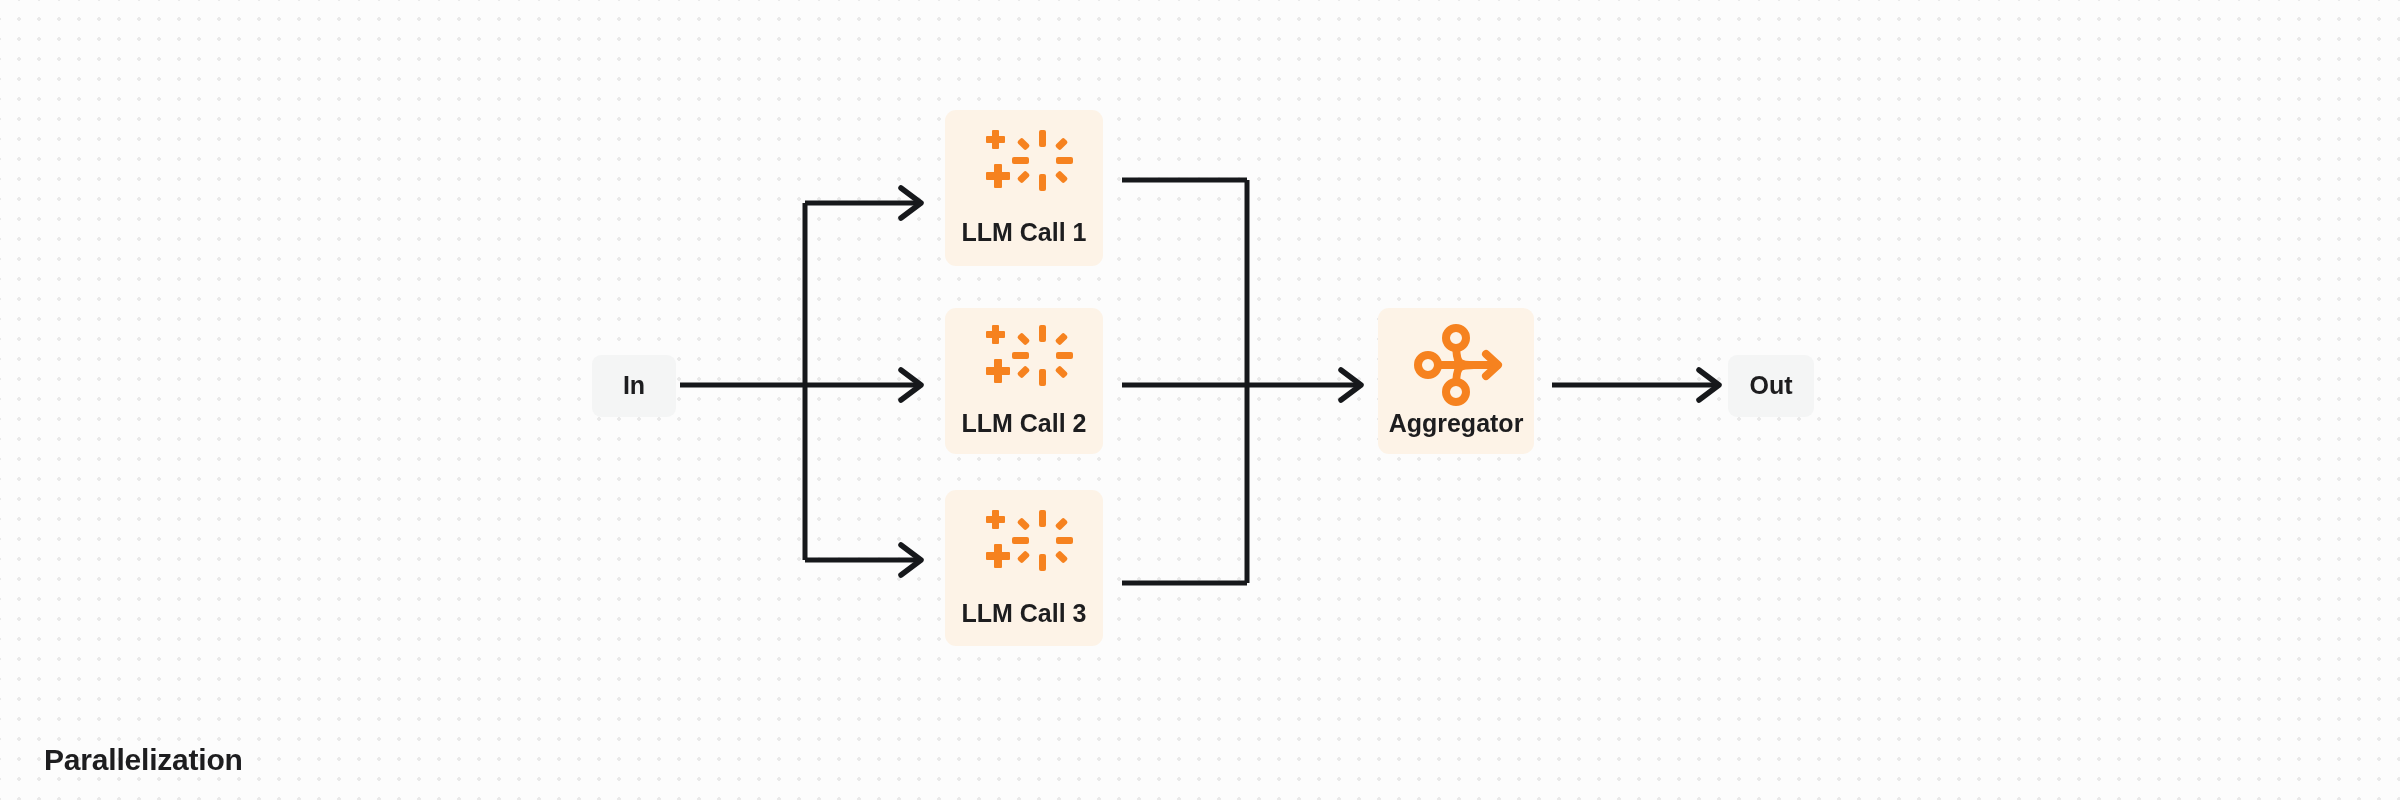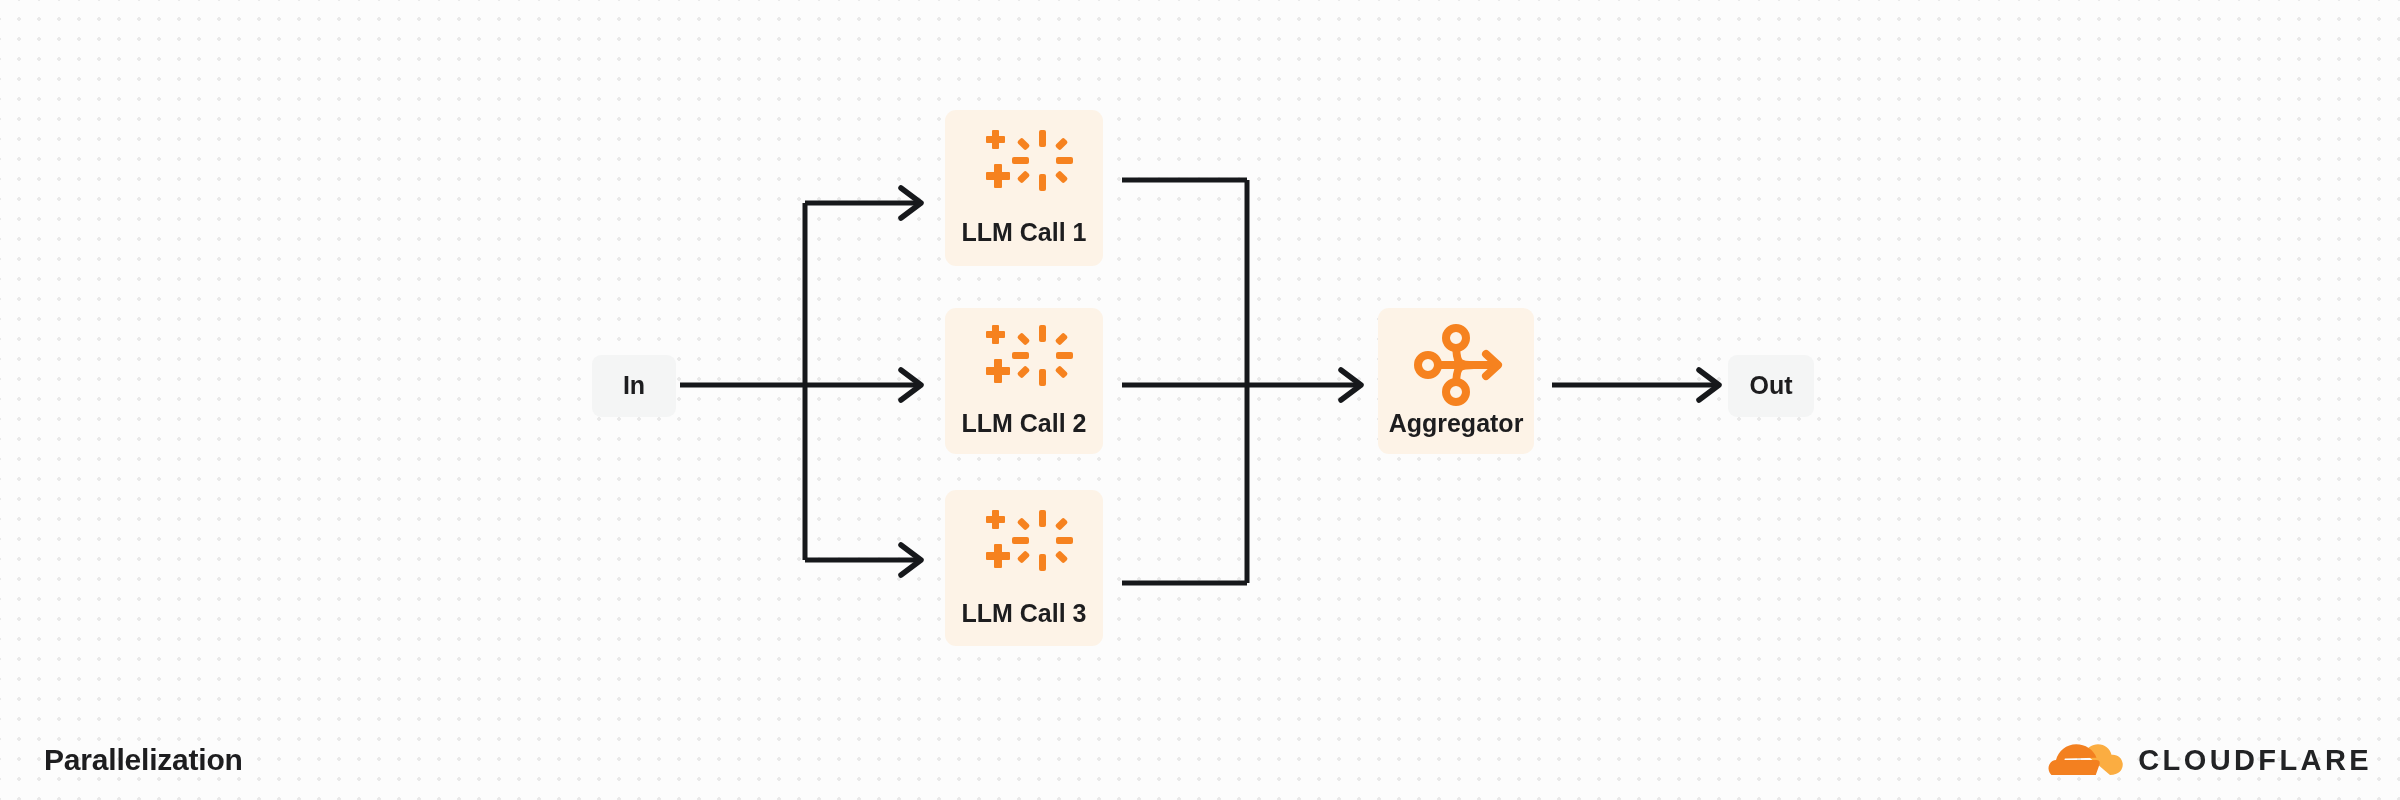--- a/index.html
+++ b/index.html
@@ -198,25 +198,14 @@
 
     <g>
       <rect class="node-box" x="1728" y="355" width="86" height="62" rx="9" fill="#F4F5F5"></rect>
       <text class="node-label io-label" x="1771" y="387">Out</text>
     </g>
 
   </svg>
 
   <div class="caption">Parallelization</div>
 
-  <div class="brand">
-    <svg width="76" height="36" viewBox="0 0 100 48">
-      <path d="M82 44 C 94 44, 99 37, 99 30 C 99 22, 92 16, 84 17
-               C 82 9, 75 3, 66 3 C 58 3, 51 8, 48 15 L 82 44 Z" fill="#FBAD41"></path>
-      <path d="M63 44 L 68 30 C 69 27, 68 24, 64 24 L 22 24
-               C 21 24, 21 23, 22 22 L 64 21
-               C 60 10, 49 3, 37 3 C 24 3, 13 12, 10 24
-               C 5 24, 0 29, 0 35 C 0 39, 2 42, 4 44 Z" fill="#F38020"></path>
-    </svg>
-    <span class="brand-wordmark">CLOUDFLARE</span>
-  </div>
 
 </div>
 
 </body></html>

